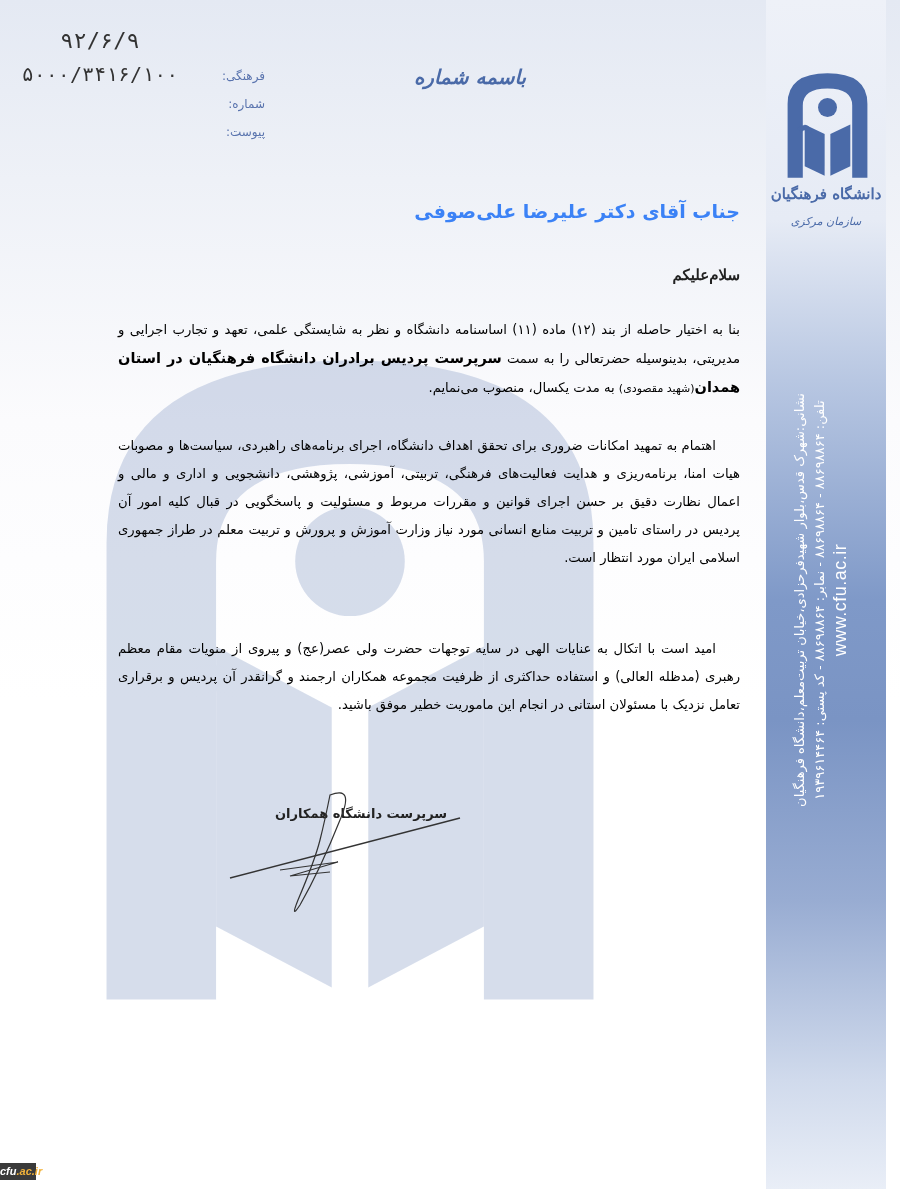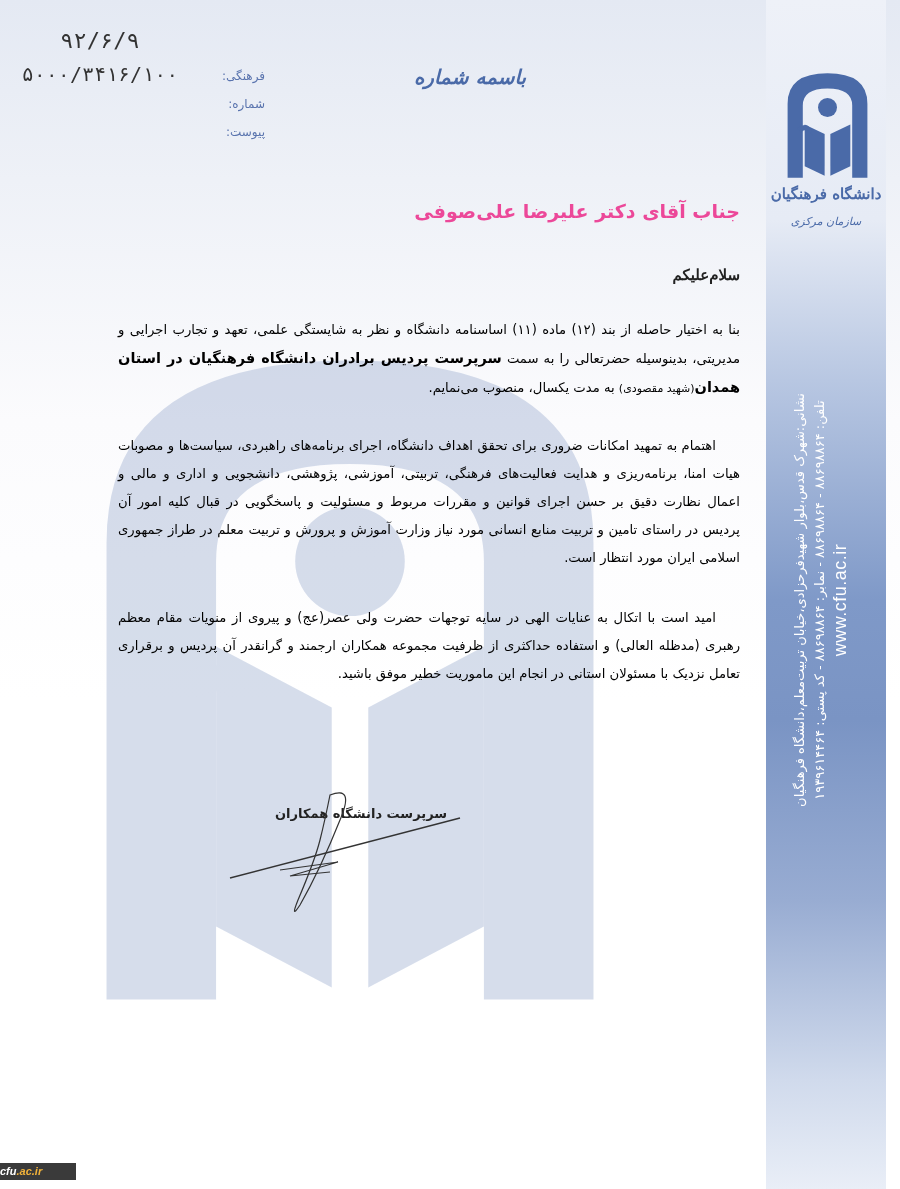--- a/index.html
+++ b/index.html
@@ -37,40 +37,40 @@
     color:#4a6aa8; font-family:"DejaVu Serif", serif; font-style:italic; font-size:20px; font-weight:bold; }
 
   .meta { position:absolute; left:195px; top:62px; width:70px; direction:rtl; text-align:right;
     color:#5a74ae; font-size:12px; line-height:28px; }
   .meta-values { position:absolute; left:10px; top:23px; width:180px; text-align:center;
     font-family:"DejaVu Sans Mono", monospace; color:#333; }
   .meta-values .date { font-size:22px; letter-spacing:3px; line-height:36px; }
   .meta-values .num { font-size:20px; letter-spacing:2px; line-height:30px; }
 
   .recipient { position:absolute; left:380px; top:200px; width:360px; text-align:right; direction:rtl;
-    font-size:19px; font-weight:bold; color:#ec4899; }
+    font-size:19px; font-weight:bold; color:#3b82f6; }
   .greeting { position:absolute; left:540px; top:266px; width:200px; text-align:right; direction:rtl;
     font-family:"DejaVu Serif", serif; font-size:15px; font-weight:bold; color:#222; }
 
   .body-text { position:absolute; left:118px; width:622px; direction:rtl; text-align:justify;
     font-size:13.2px; line-height:28px; color:#000000; }
   .p1 { top:316px; }
   .p2 { top:432px; text-indent:24px; }
-  .p3 { top:604px; text-indent:24px; }
+  .p3 { top:635px; text-indent:24px; }
   .body-text b { font-size:14.5px; }
   .body-text .small { font-size:11px; }
 
   .sig { position:absolute; left:215px; top:800px; width:240px; direction:rtl; text-align:right; }
   .sig-name { font-size:18px; font-weight:bold; color:#222; }
   .sig-title { font-size:13px; font-weight:bold; color:#222; margin-top:6px; margin-right:8px; }
   .signature-scribble { position:absolute; left:220px; top:780px; width:250px; height:150px; }
 
-  .watermark-tag { position:absolute; left:0; top:1163px; width:76px; height:17px; background:#3a3a3a;
+  .watermark-tag { position:absolute; left:0; top:1163px; width:36px; height:17px; background:#3a3a3a;
     color:#f2b23a; font-family:"Liberation Sans", sans-serif; font-weight:bold; font-style:italic; font-size:11px;
-    line-height:17px; text-align:left; }
+    line-height:17px; text-align:center; }
   .watermark-tag .cfu { color:#ffffff; }
 </style>
 </head>
 <body>
 
 <div class="sidebar-band"></div>
 
 <div class="side-text">
   <div>نشانی:شهرک قدس،بلوار شهیدفرحزادی،خیابان تربیت‌معلم،دانشگاه فرهنگیان</div>
   <div>تلفن: ۸۸۶۹۸۸۶۴ - ۸۸۶۹۸۸۶۴ - نمابر: ۸۸۶۹۸۸۶۴ - کد پستی: ۱۹۳۹۶۱۴۴۶۴</div>

